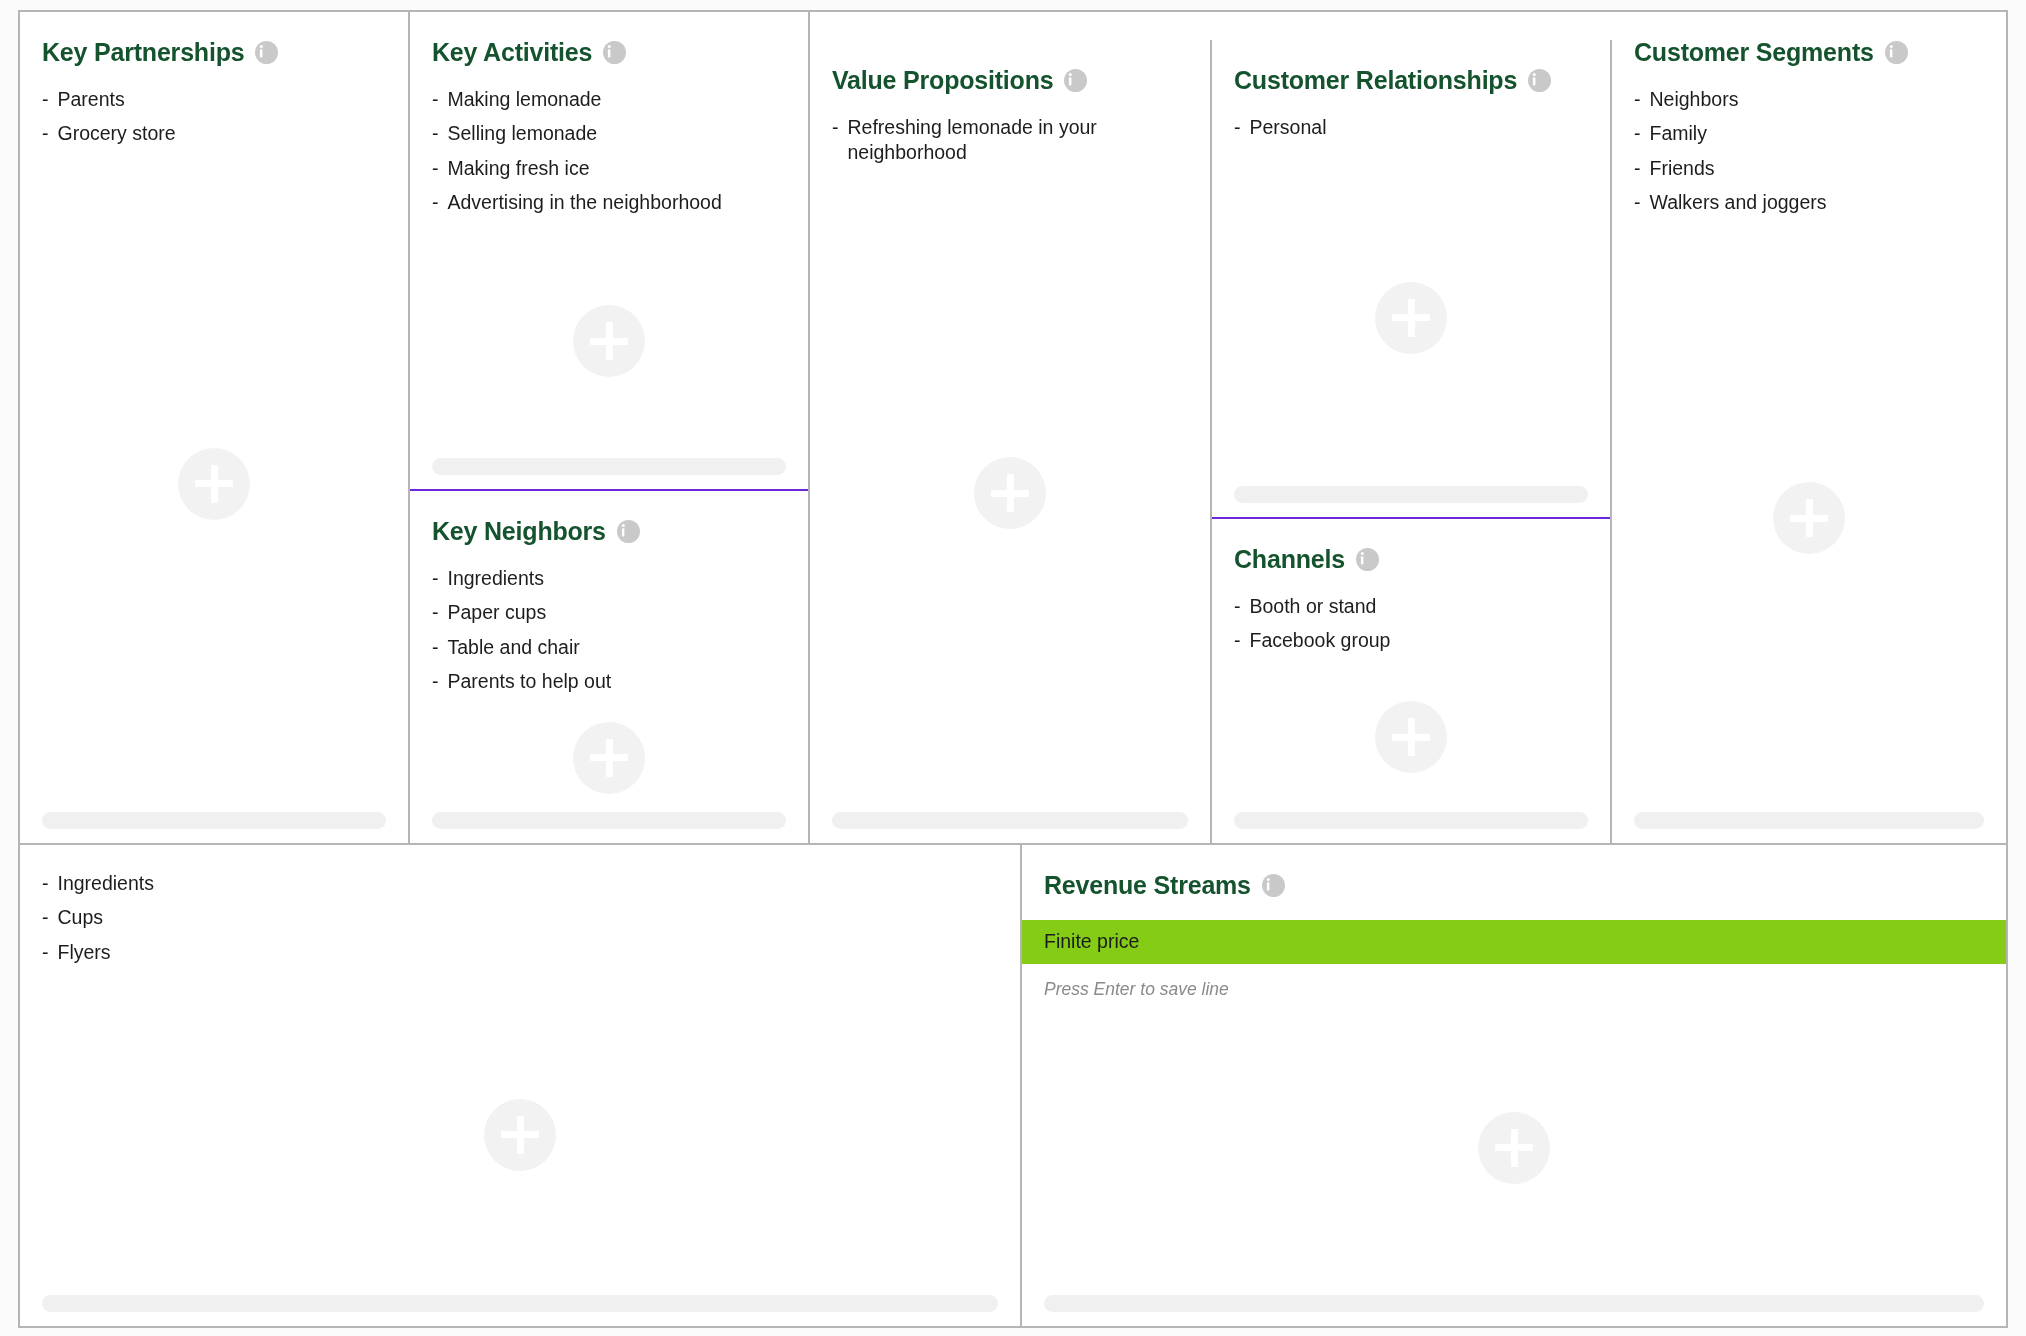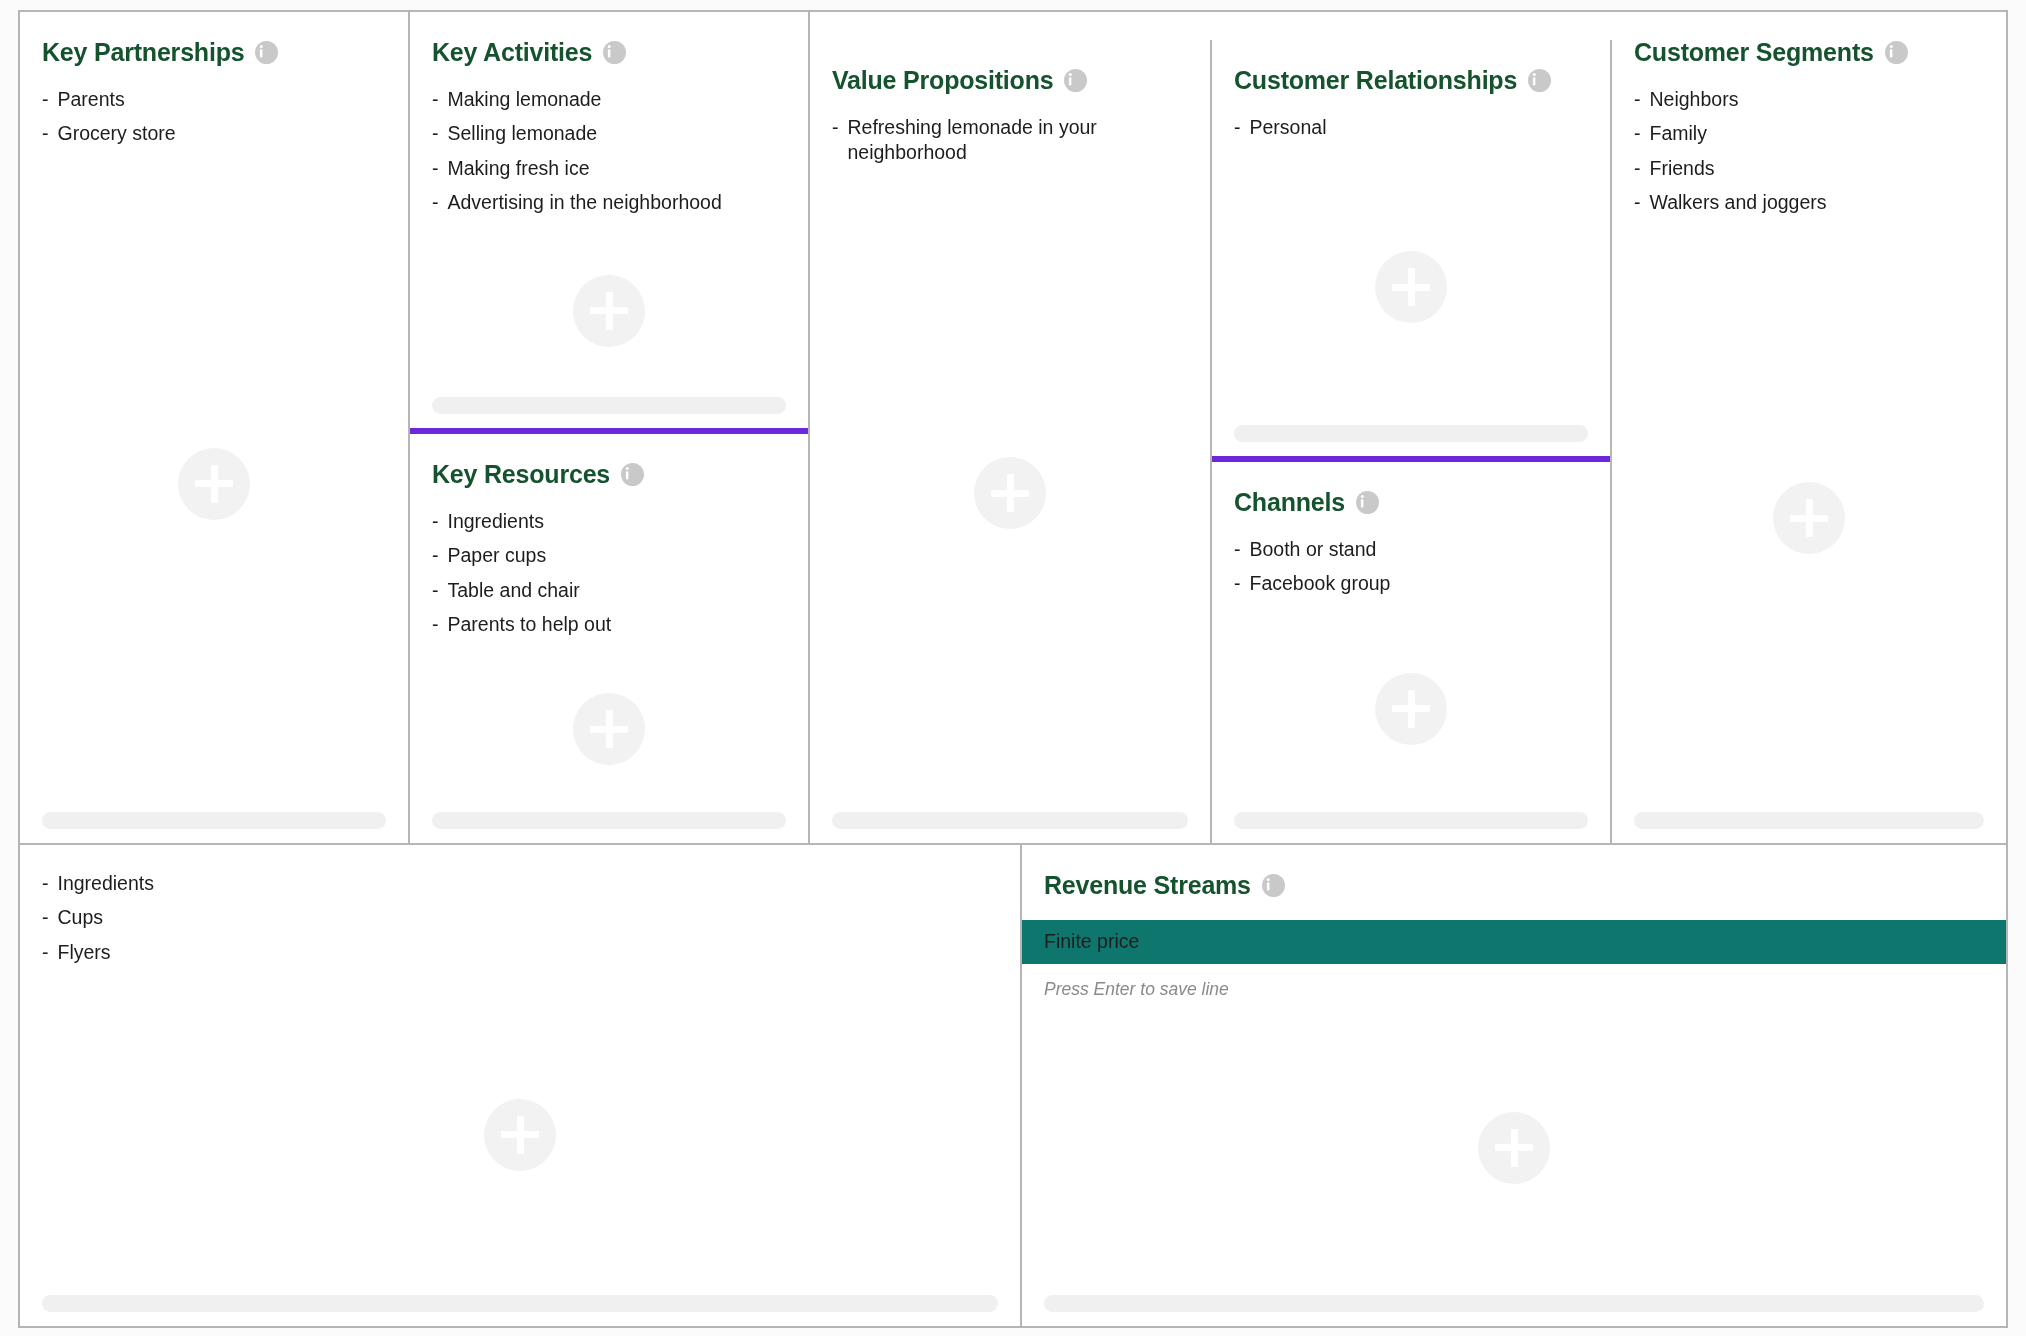--- a/index.html
+++ b/index.html
@@ -51,22 +51,22 @@
   .panel {
     position: relative;
     background: #ffffff;
     padding: 26px 22px 0 22px;
     display: flex;
     flex-direction: column;
     min-height: 0;
     overflow: hidden;
   }
   .panel.half-top {
-    height: 422px;
-    border-bottom: 6px solid #6d28d9;
+    height: 479px;
+    border-bottom: 2px solid #6d28d9;
   }
   .panel.half-bottom { flex: 1; }
   .panel.full { flex: 1; }
 
   
   .panel-head {
     display: flex;
     align-items: center;
     gap: 11px;
     margin-bottom: 20px;
@@ -107,21 +107,21 @@
     gap: 9px;
     align-items: flex-start;
     cursor: text;
   }
   .items li .dash { flex: 0 0 auto; color: #1d1d1d; }
   .items li .txt  { flex: 1 1 auto; }
 
   
   .edit-block { margin: 0 -22px; flex: 0 0 auto; }
   .edit-row {
-    background: #0f766e;
+    background: #84cc16;
     padding: 10px 22px 11px 22px;
     font-size: 19.5px;
     color: #1d1d1d;
     cursor: text;
   }
   .edit-hint {
     padding: 15px 22px 0 22px;
     font-size: 17.5px;
     font-style: italic;
     color: #8a8a8a;
@@ -270,21 +270,21 @@
               <span class="bar-h"></span>
                 <span class="bar-v"></span>
             </span>
           </div>
         </div>
         <div class="scroll-pill"></div>
       </div>
 
       <div class="panel half-bottom">
         <div class="panel-head">
-          <span class="panel-title">Key Resources</span>
+          <span class="panel-title">Key Neighbors</span>
           <span class="info-icon">
             <svg width="23" height="23" viewBox="0 0 23 23" aria-hidden="true">
               <circle cx="6.3" cy="5.6" r="1.5" fill="#ffffff"></circle>
               <rect x="4.9" y="8.2" width="2.5" height="8.4" rx="1" fill="#ffffff"></rect>
             </svg>
           </span>
         </div>
         <ul class="items">
           <li>
               <span class="dash">-</span>

